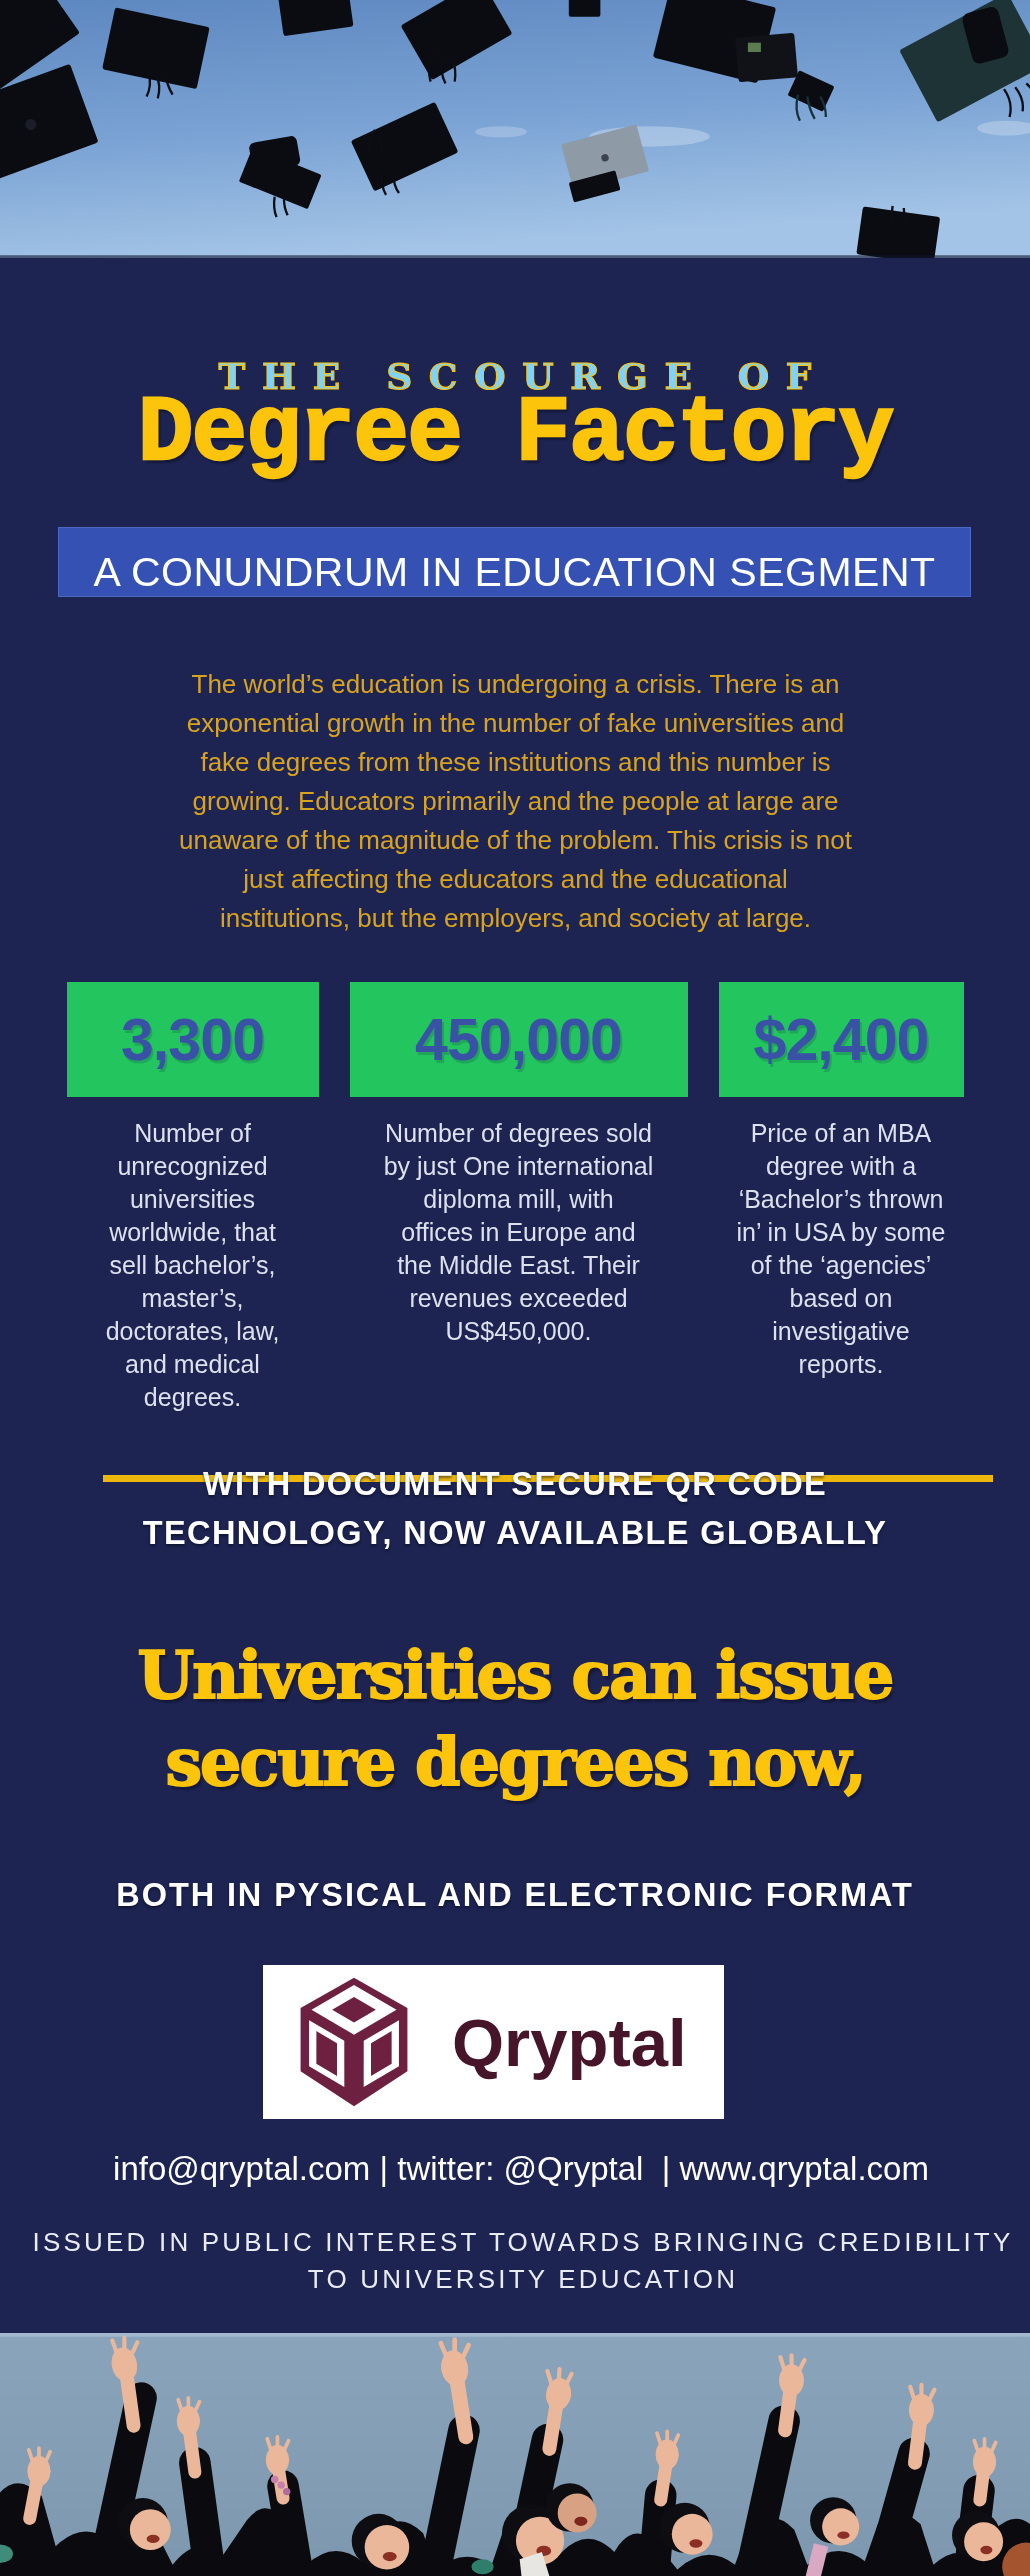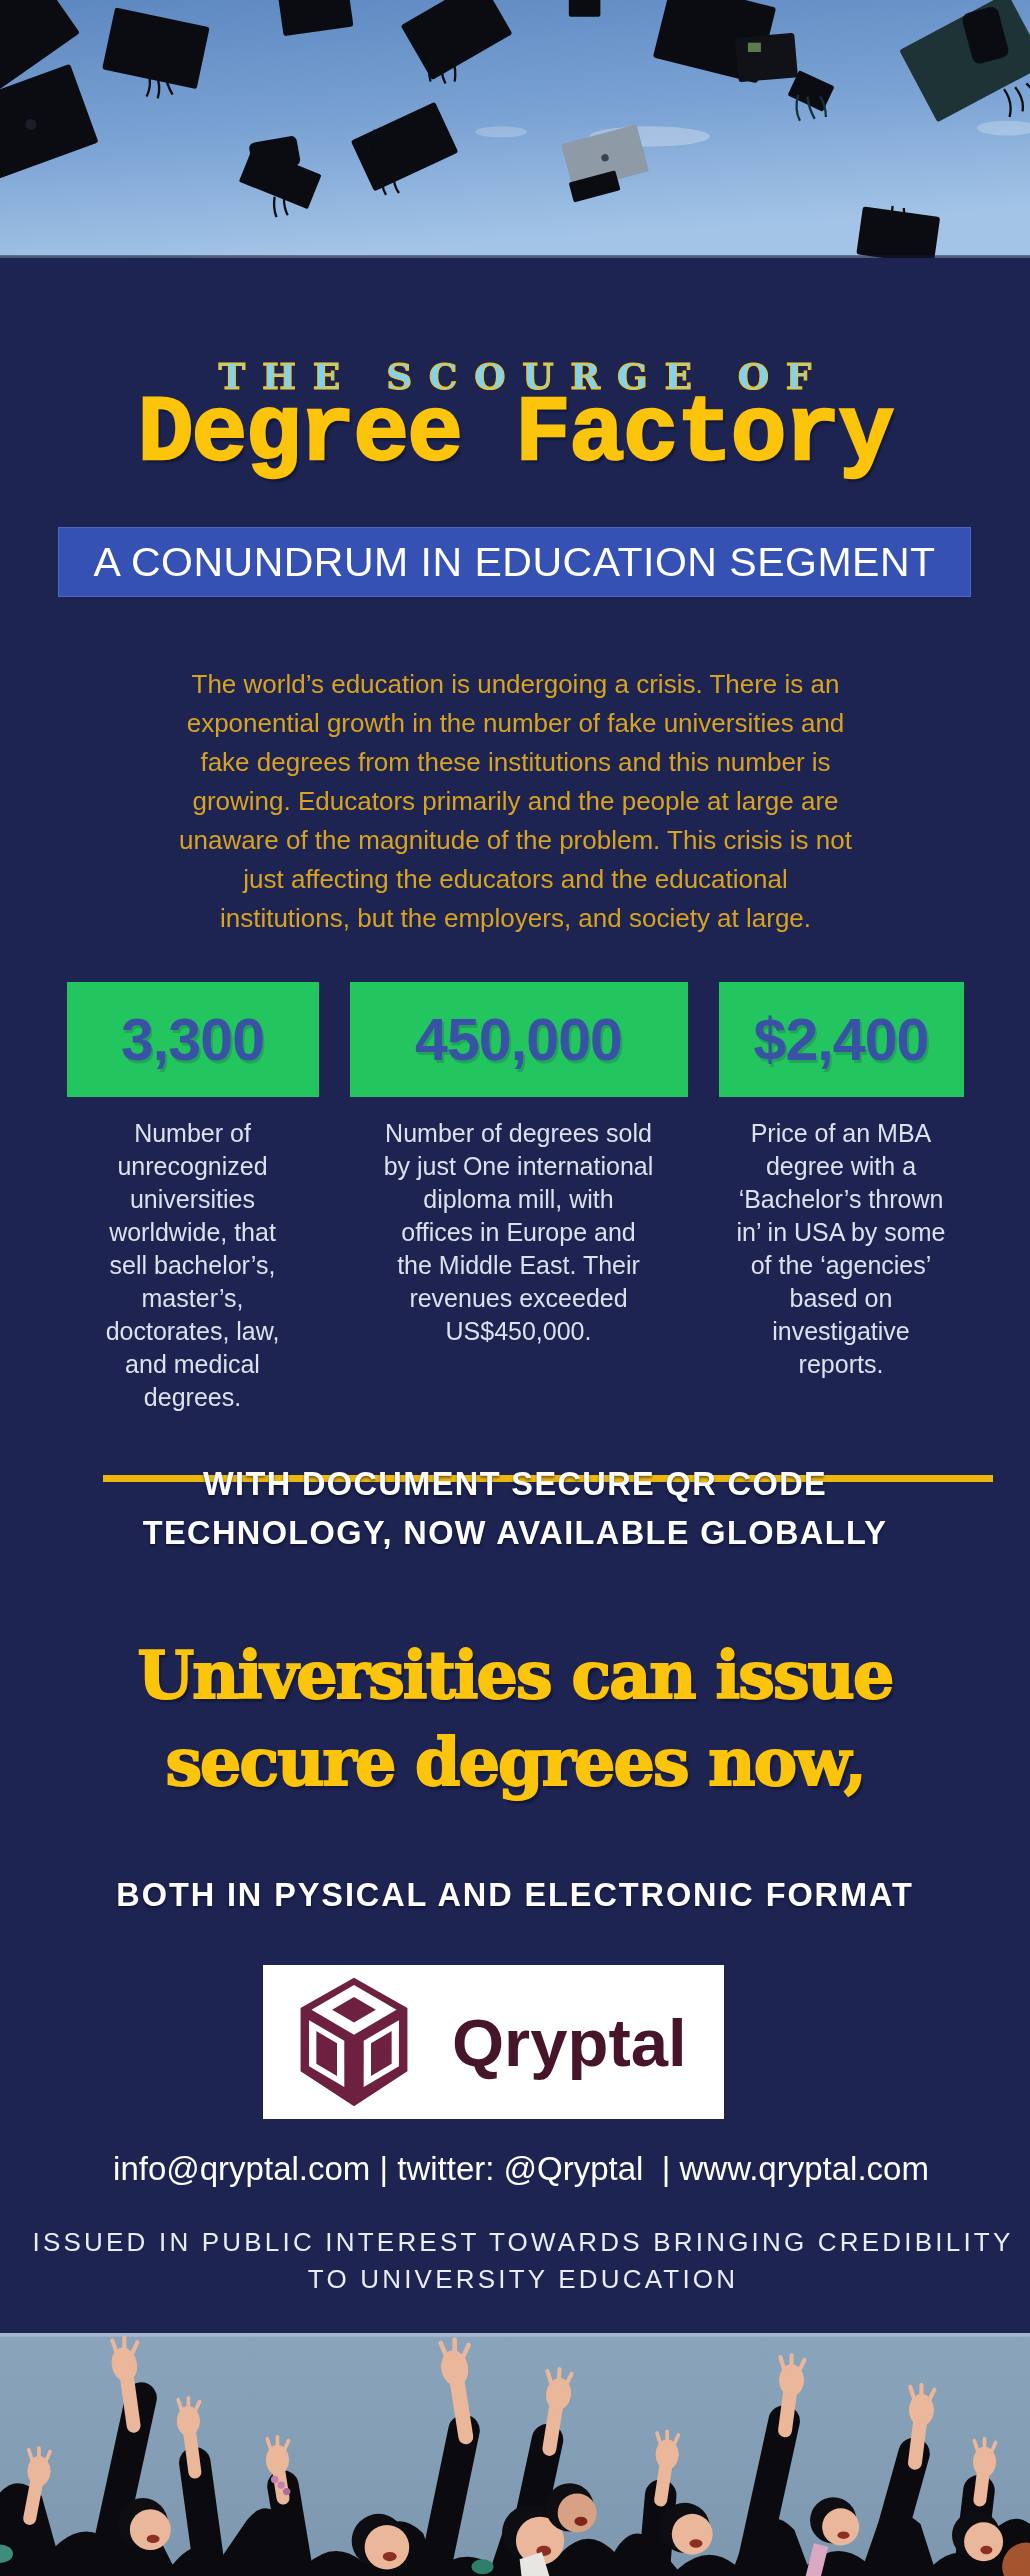--- a/index.html
+++ b/index.html
@@ -25,21 +25,21 @@
   }
   .hero-title {
     top:386px; font-family:Liberation Mono, monospace;
     font-weight:700; font-size:93px; line-height:1.05; letter-spacing:-1.9px;
     color:#fcc40a; -webkit-text-stroke:2.3px #fcc40a;
     text-shadow:2.8px 3.7px 1.9px rgba(8,10,28,0.4);
   }
   .banner {
     top:527px; left:58px; width:913px; height:70px; box-sizing:border-box;
     background:#3551b3; border:1.9px solid #4d68c0;
-    display:flex; align-items:center; justify-content:center;
+    display:flex; align-items:flex-end; justify-content:center;
     color:#ffffff; font-size:41px; letter-spacing:0.5px; font-weight:400;
   }
 
   
   .intro {
     top:665px; left:107px; width:817px; text-align:center;
     color:#d8a31f; font-size:26px; line-height:39px; white-space:pre-line;
   }
 
   

